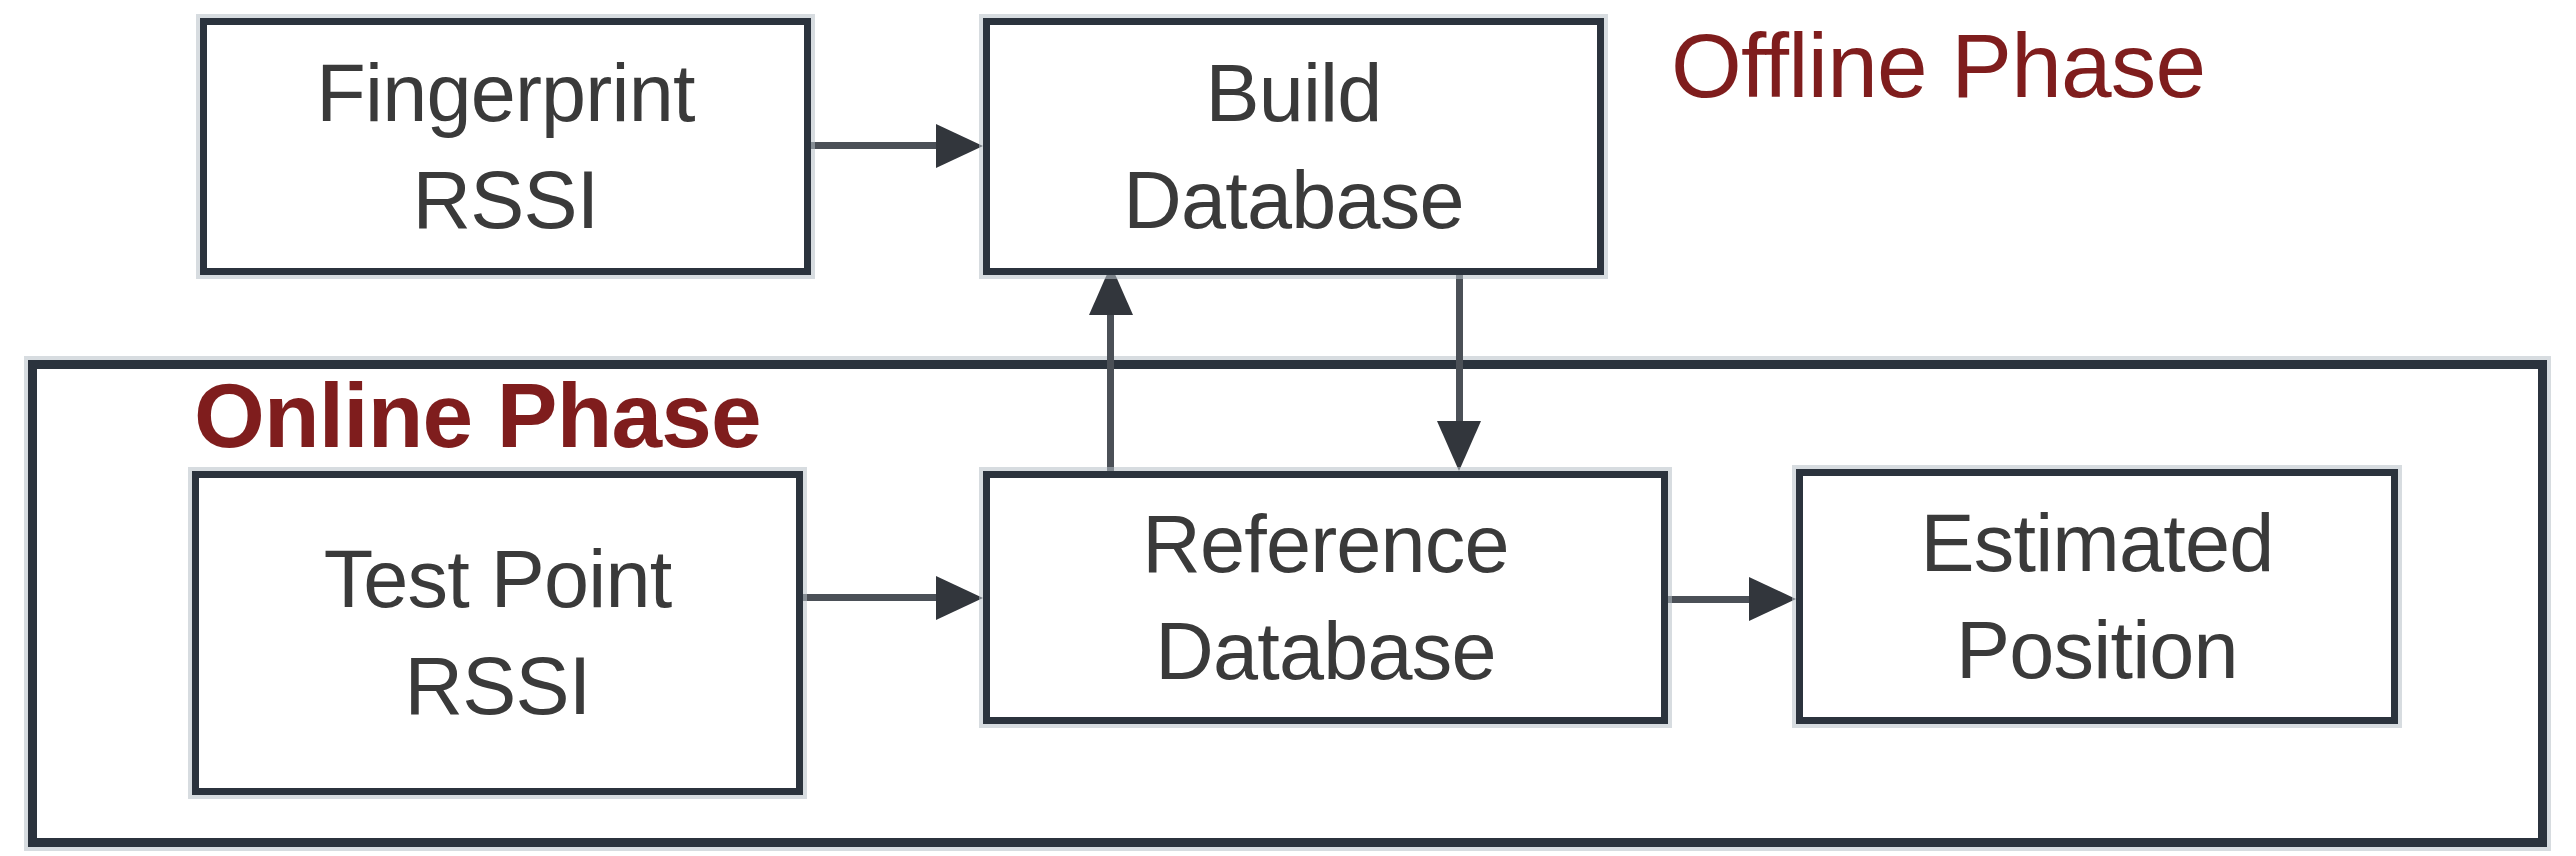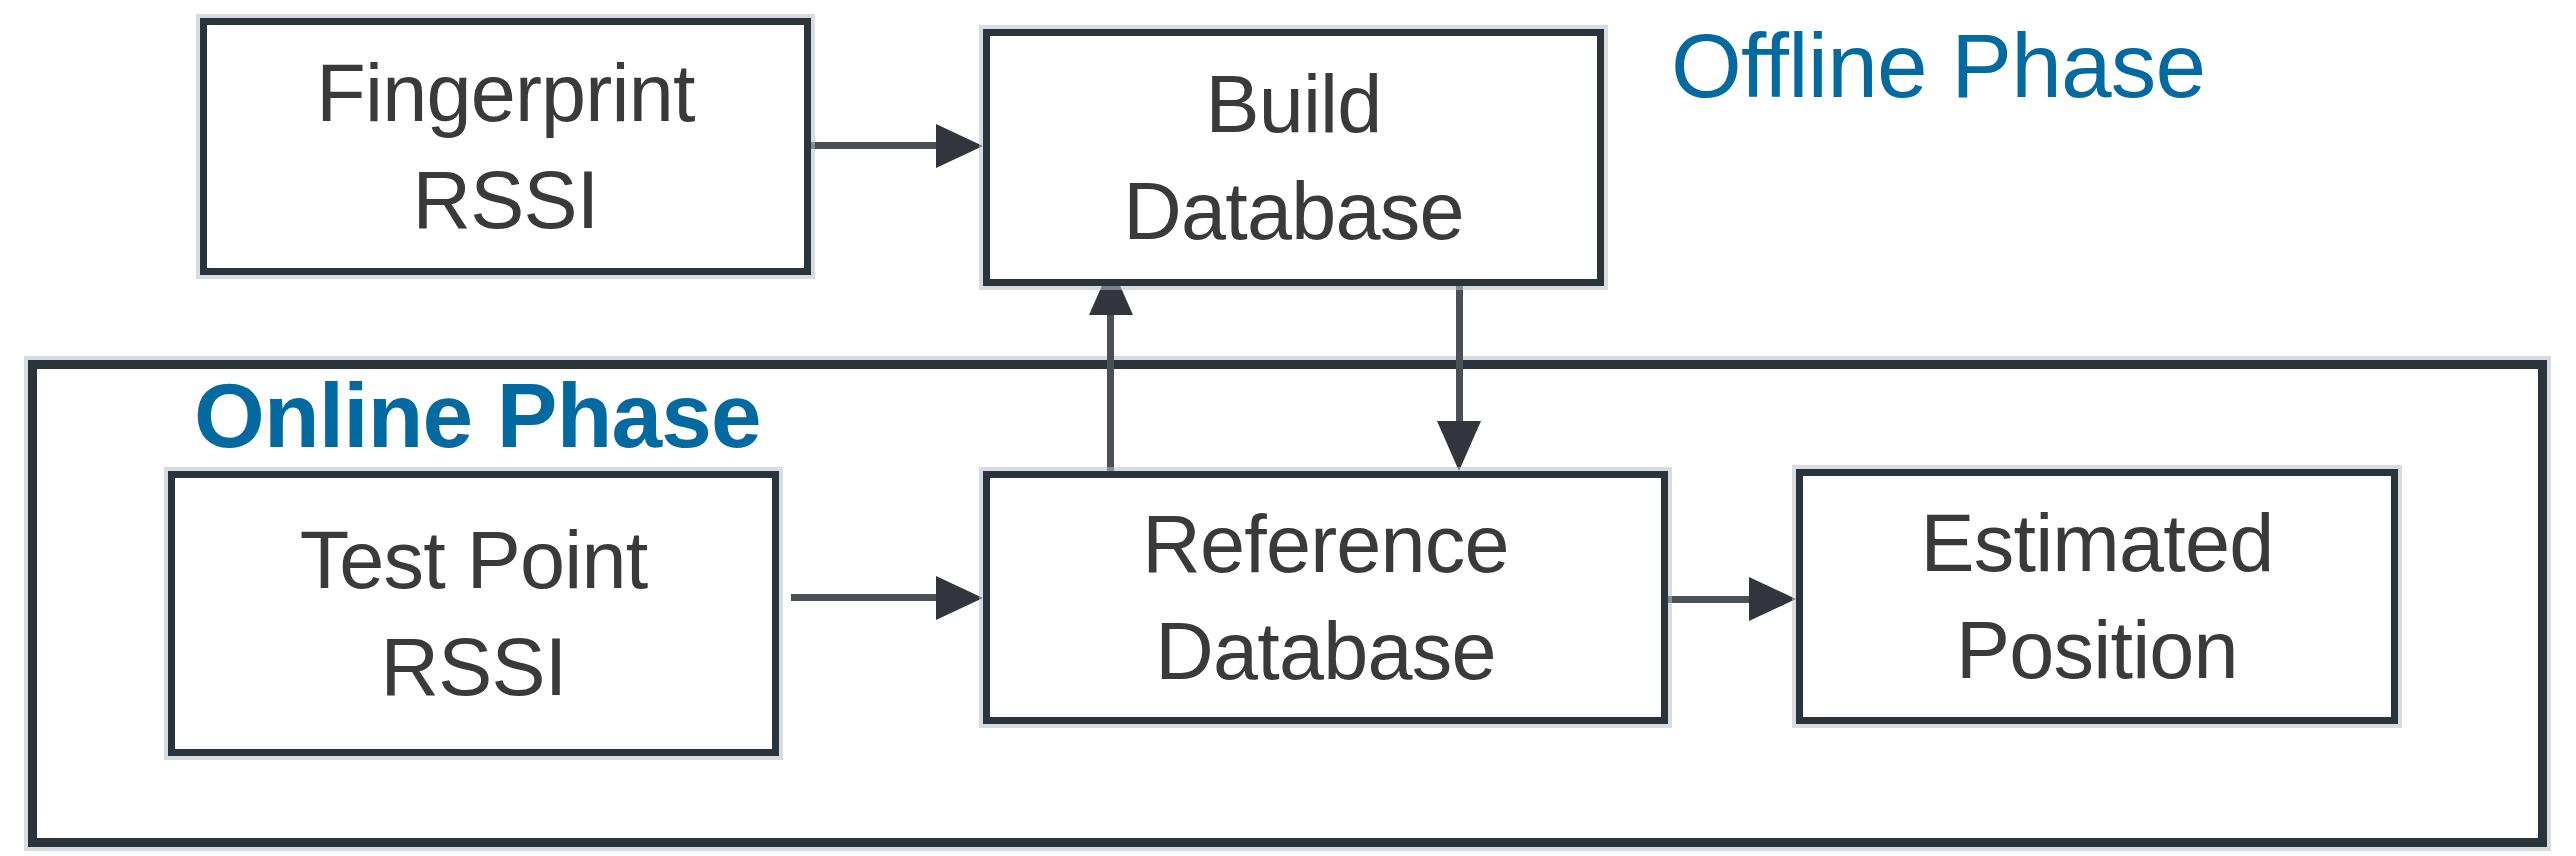--- a/index.html
+++ b/index.html
@@ -31,21 +31,21 @@
     white-space: pre-line;
     letter-spacing: -0.8px;
     z-index: 3;
   }
   .phase-label {
     position: absolute;
     font-size: 91px;
     line-height: 1.1;
     white-space: nowrap;
     letter-spacing: -0.8px;
-    color: #0369a1;
+    color: #7f1d1d;
     z-index: 4;
   }
   .container-frame {
     position: absolute;
     box-sizing: border-box;
     border: 9px solid #2b333d;
     background: transparent;
     box-shadow: 0 0 0 4px rgba(183, 191, 199, 0.55);
     z-index: 1;
   }
@@ -103,24 +103,24 @@
   </div>
 
   <div class="arrow">
     <div class="shaft" style="left:1592px; top:596px; width:162px; height:7.3px;"></div>
     <div class="head right" style="left:1749px; top:577px;"></div>
   </div>
 
   <div class="node" style="left:180px; top:18px; width:611px; height:257px;margin-left:20px;">Fingerprint
 RSSI</div>
 
-  <div class="node" style="left:983px; top:18px; width:621px; height:257px;margin-top:11px;">Build
+  <div class="node" style="left:983px; top:18px; width:621px; height:257px;">Build
 Database</div>
 
-  <div class="node" style="left:168px; top:471px; width:611px; height:285px;">Test Point
+  <div class="node" style="left:192px; top:471px; width:611px; height:324px;">Test Point
 RSSI</div>
 
   <div class="node" style="left:983px; top:471px; width:685px; height:253px;">Reference
 Database</div>
 
   <div class="node" style="left:1796px; top:469px; width:602px; height:255px;text-align:center;">Estimated
 Position</div>
 
 </div>
 

